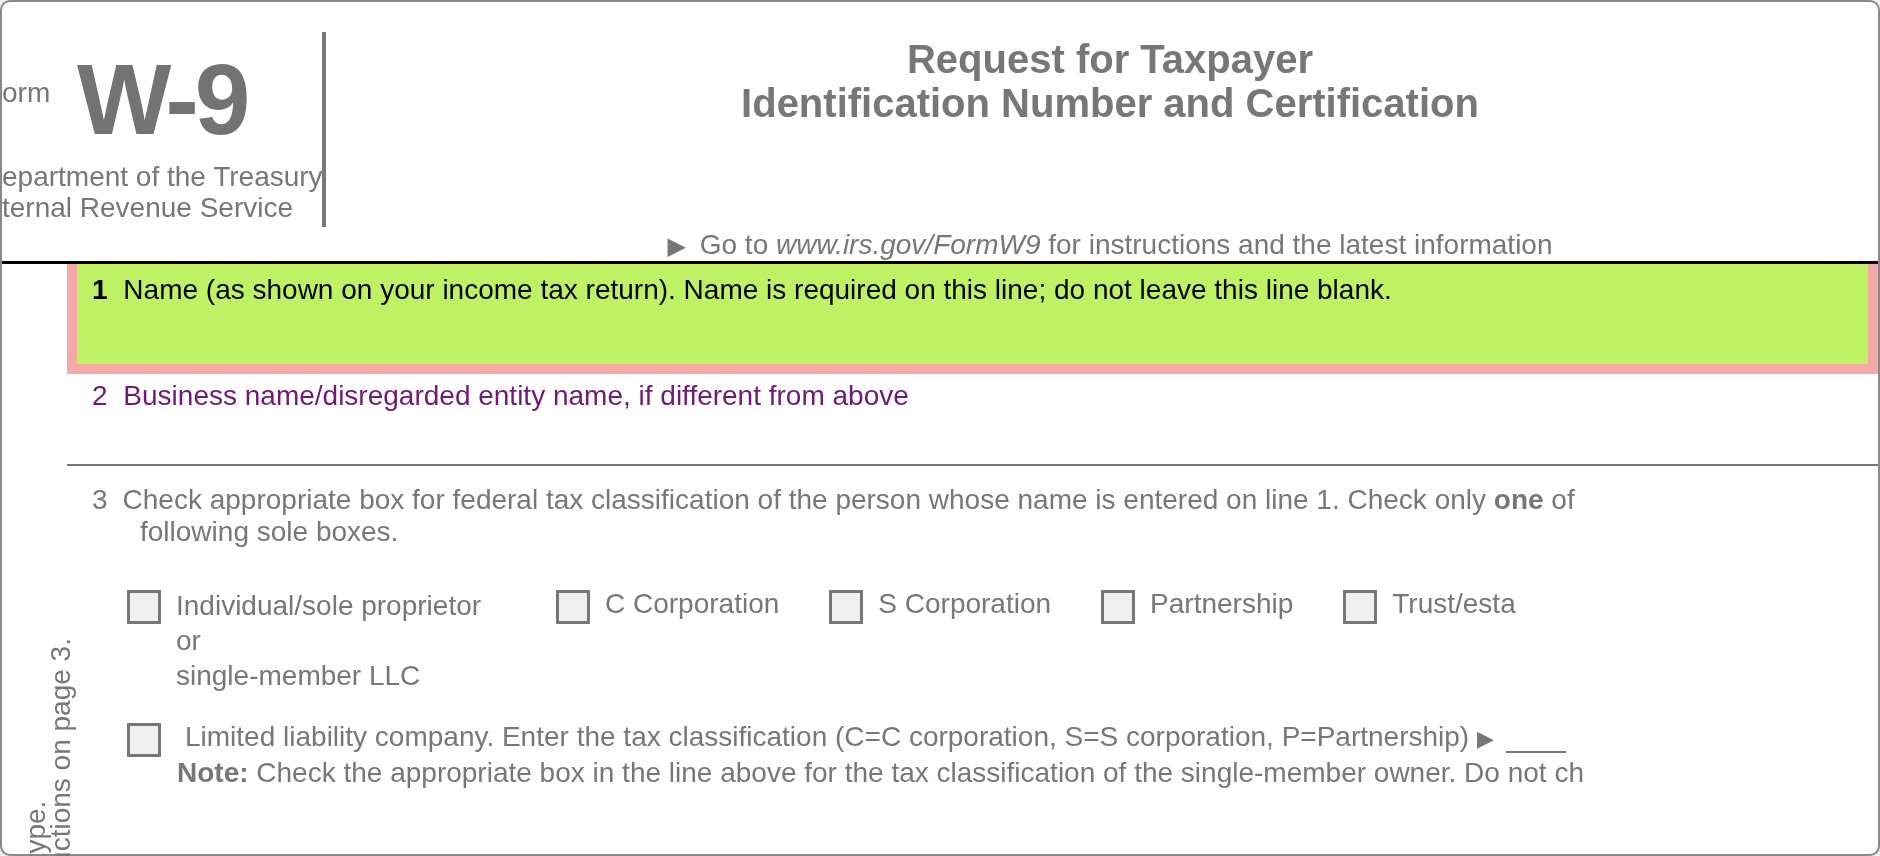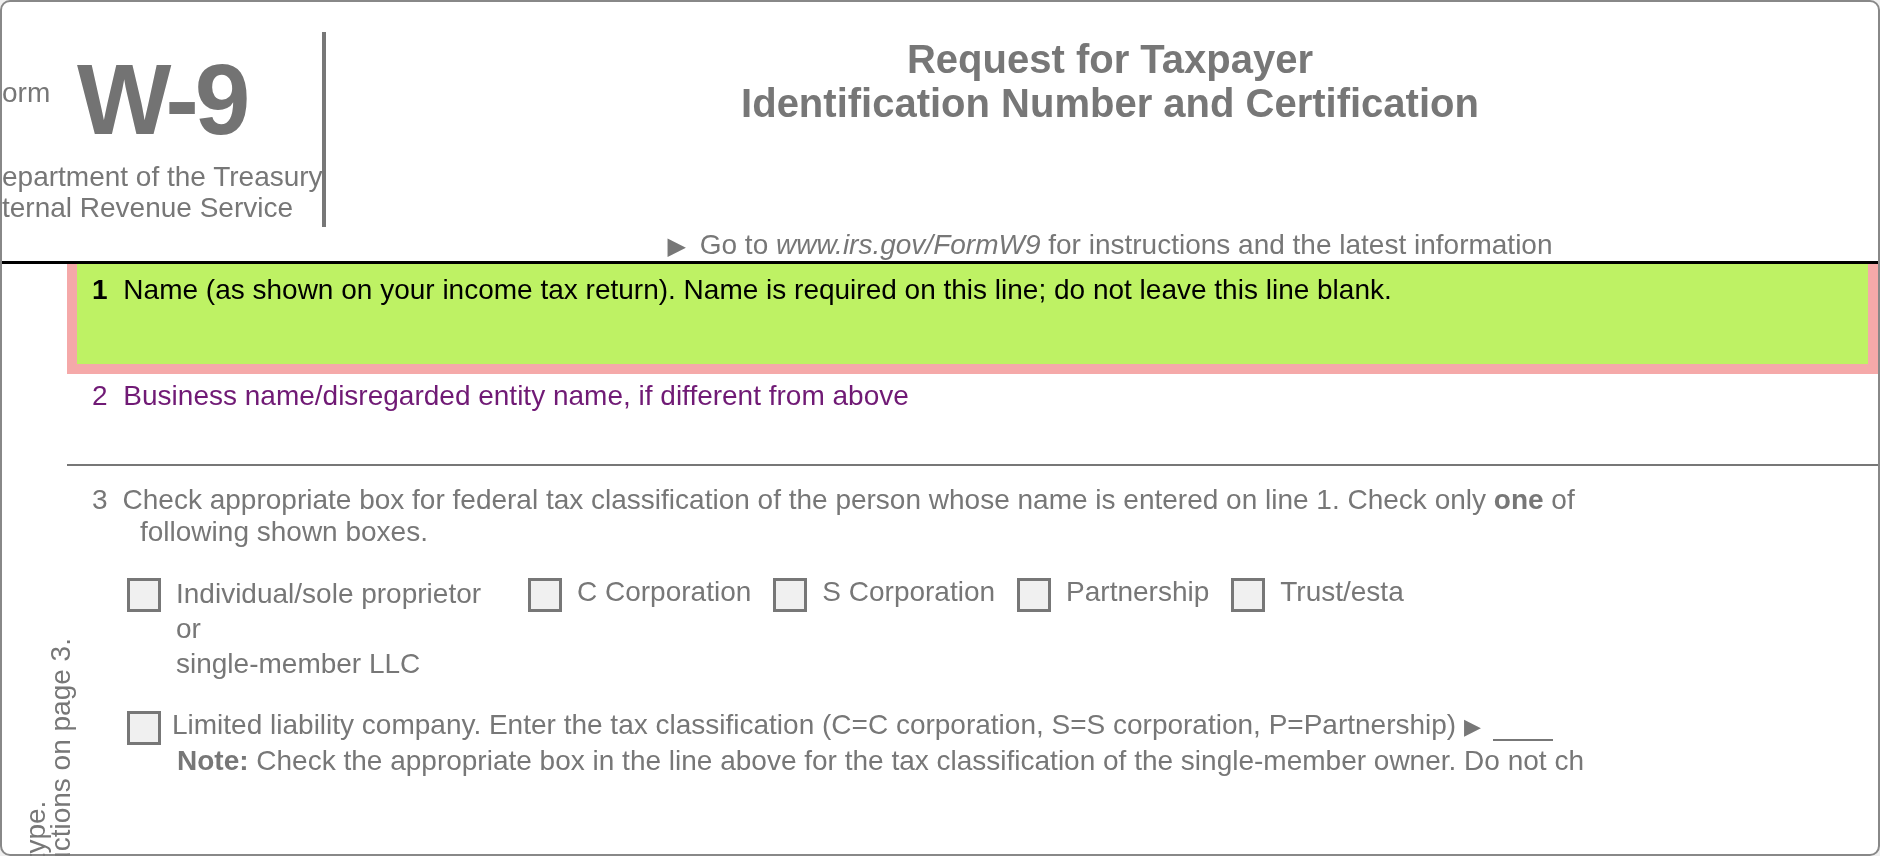--- a/index.html
+++ b/index.html
@@ -159,23 +159,23 @@
     .row3-text {
       display: inline;
     }
     .row3-indent {
       margin-left: 48px;
     }
 
     .checkbox-row {
       display: flex;
       align-items: flex-start;
-      margin-top: 28px;
+      margin-top: 40px;
       margin-left: 35px;
-      gap: 22px;
+      gap: 50px;
       flex-wrap: nowrap;
     }
     .checkbox-item {
       display: flex;
       align-items: flex-start;
       gap: 15px;
       font-size: 28px;
       color: #777;
       white-space: nowrap;
     }
@@ -188,21 +188,21 @@
       background: #f0f0f0;
       margin-top: 2px;
     }
     .cb1-text { width: 330px; white-space: normal; line-height: 1.25; }
 
     .llc-row {
       margin-top: 28px;
       margin-left: 35px;
       display: flex;
       align-items: flex-start;
-      gap: 11px;
+      gap: 24px;
       font-size: 28px;
       color: #777;
     }
     .llc-line {
       display: inline-block;
       border-bottom: 2px solid #777;
       width: 60px;
       margin-left: 4px;
       vertical-align: bottom;
     }
@@ -250,21 +250,21 @@
         <span>Name (as shown on your income tax return). Name is required on this line; do not leave this line blank.</span>
       </div>
 
       <div class="row row-faded" style="border-top:none;">
         <span class="row-number" style="font-weight:400;">2</span>
         <span>Business name/disregarded entity name, if different from above</span>
       </div>
 
       <div class="row3">
         <span class="row-number">3</span><span class="row3-text">Check appropriate box for federal tax classification of the person whose name is entered on line 1. Check only </span><span class="bold">one</span><span> of</span>
-        <div class="row3-indent">following shown boxes.</div>
+        <div class="row3-indent">following sole boxes.</div>
 
         <div class="checkbox-row">
           <div class="checkbox-item multi">
             <div class="box"></div>
             <div class="cb1-text">
               <div>Individual/sole proprietor or</div>
               <div>single-member LLC</div>
             </div>
           </div>
           <div class="checkbox-item">

